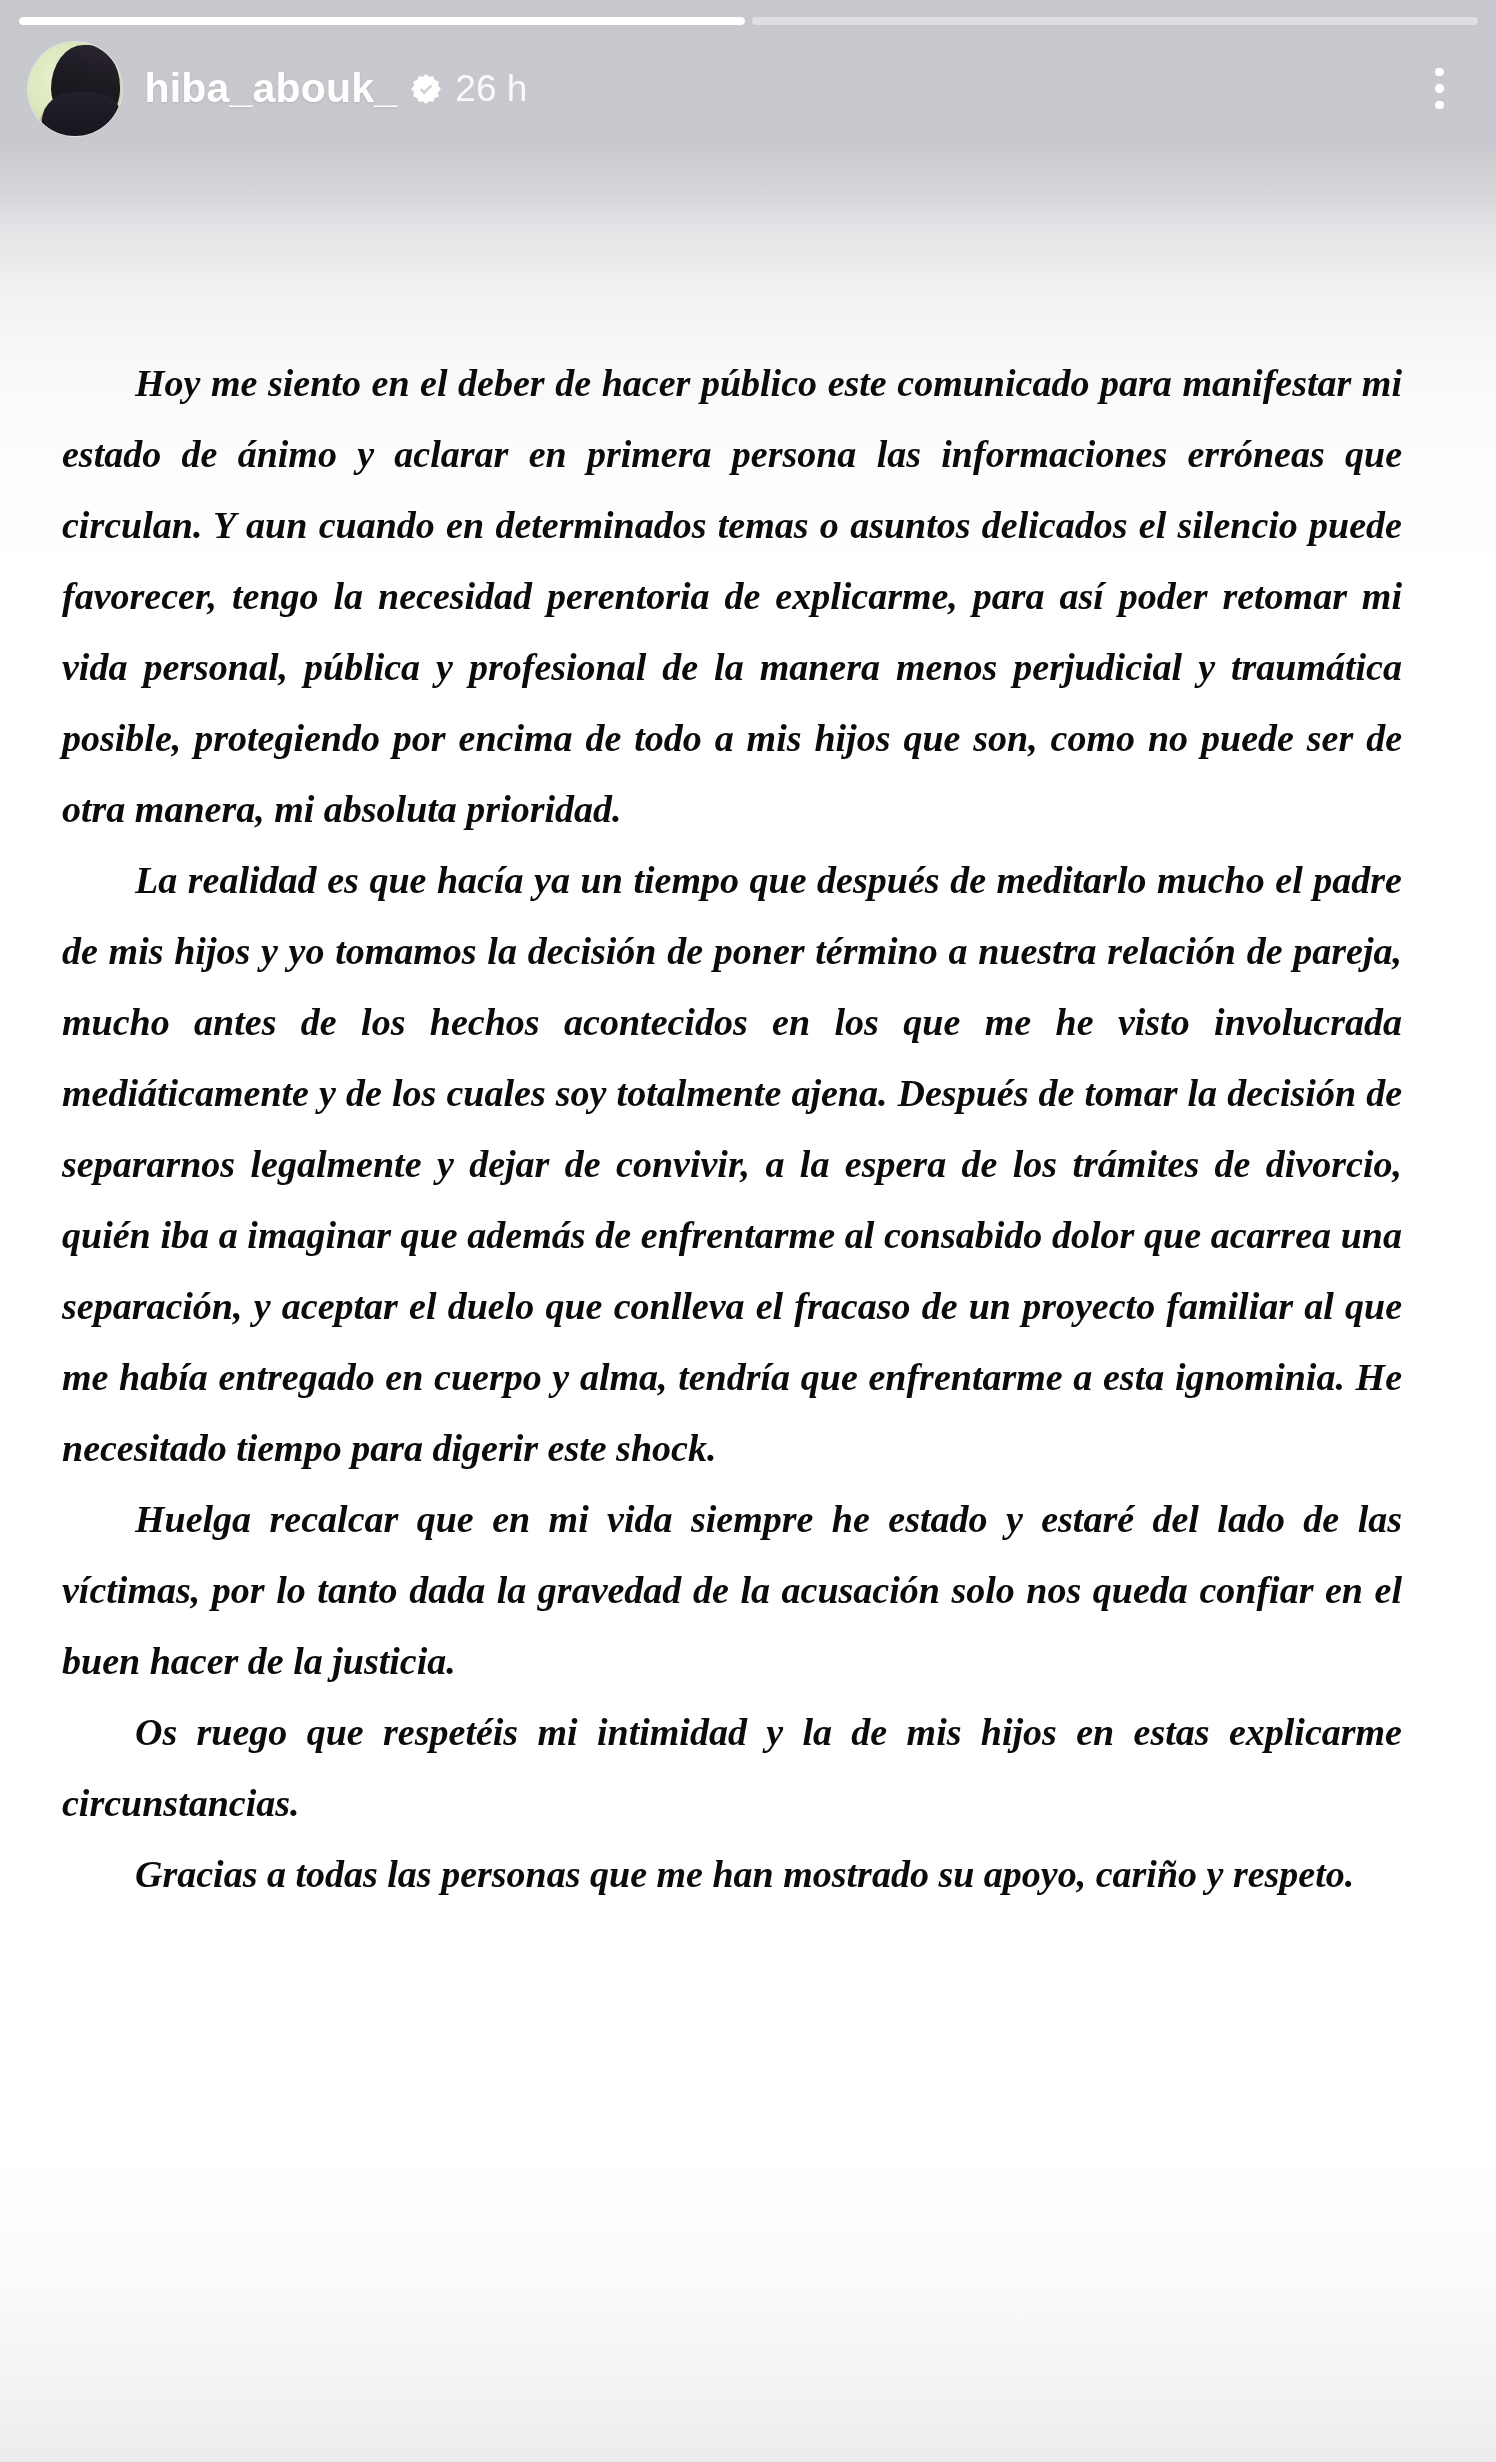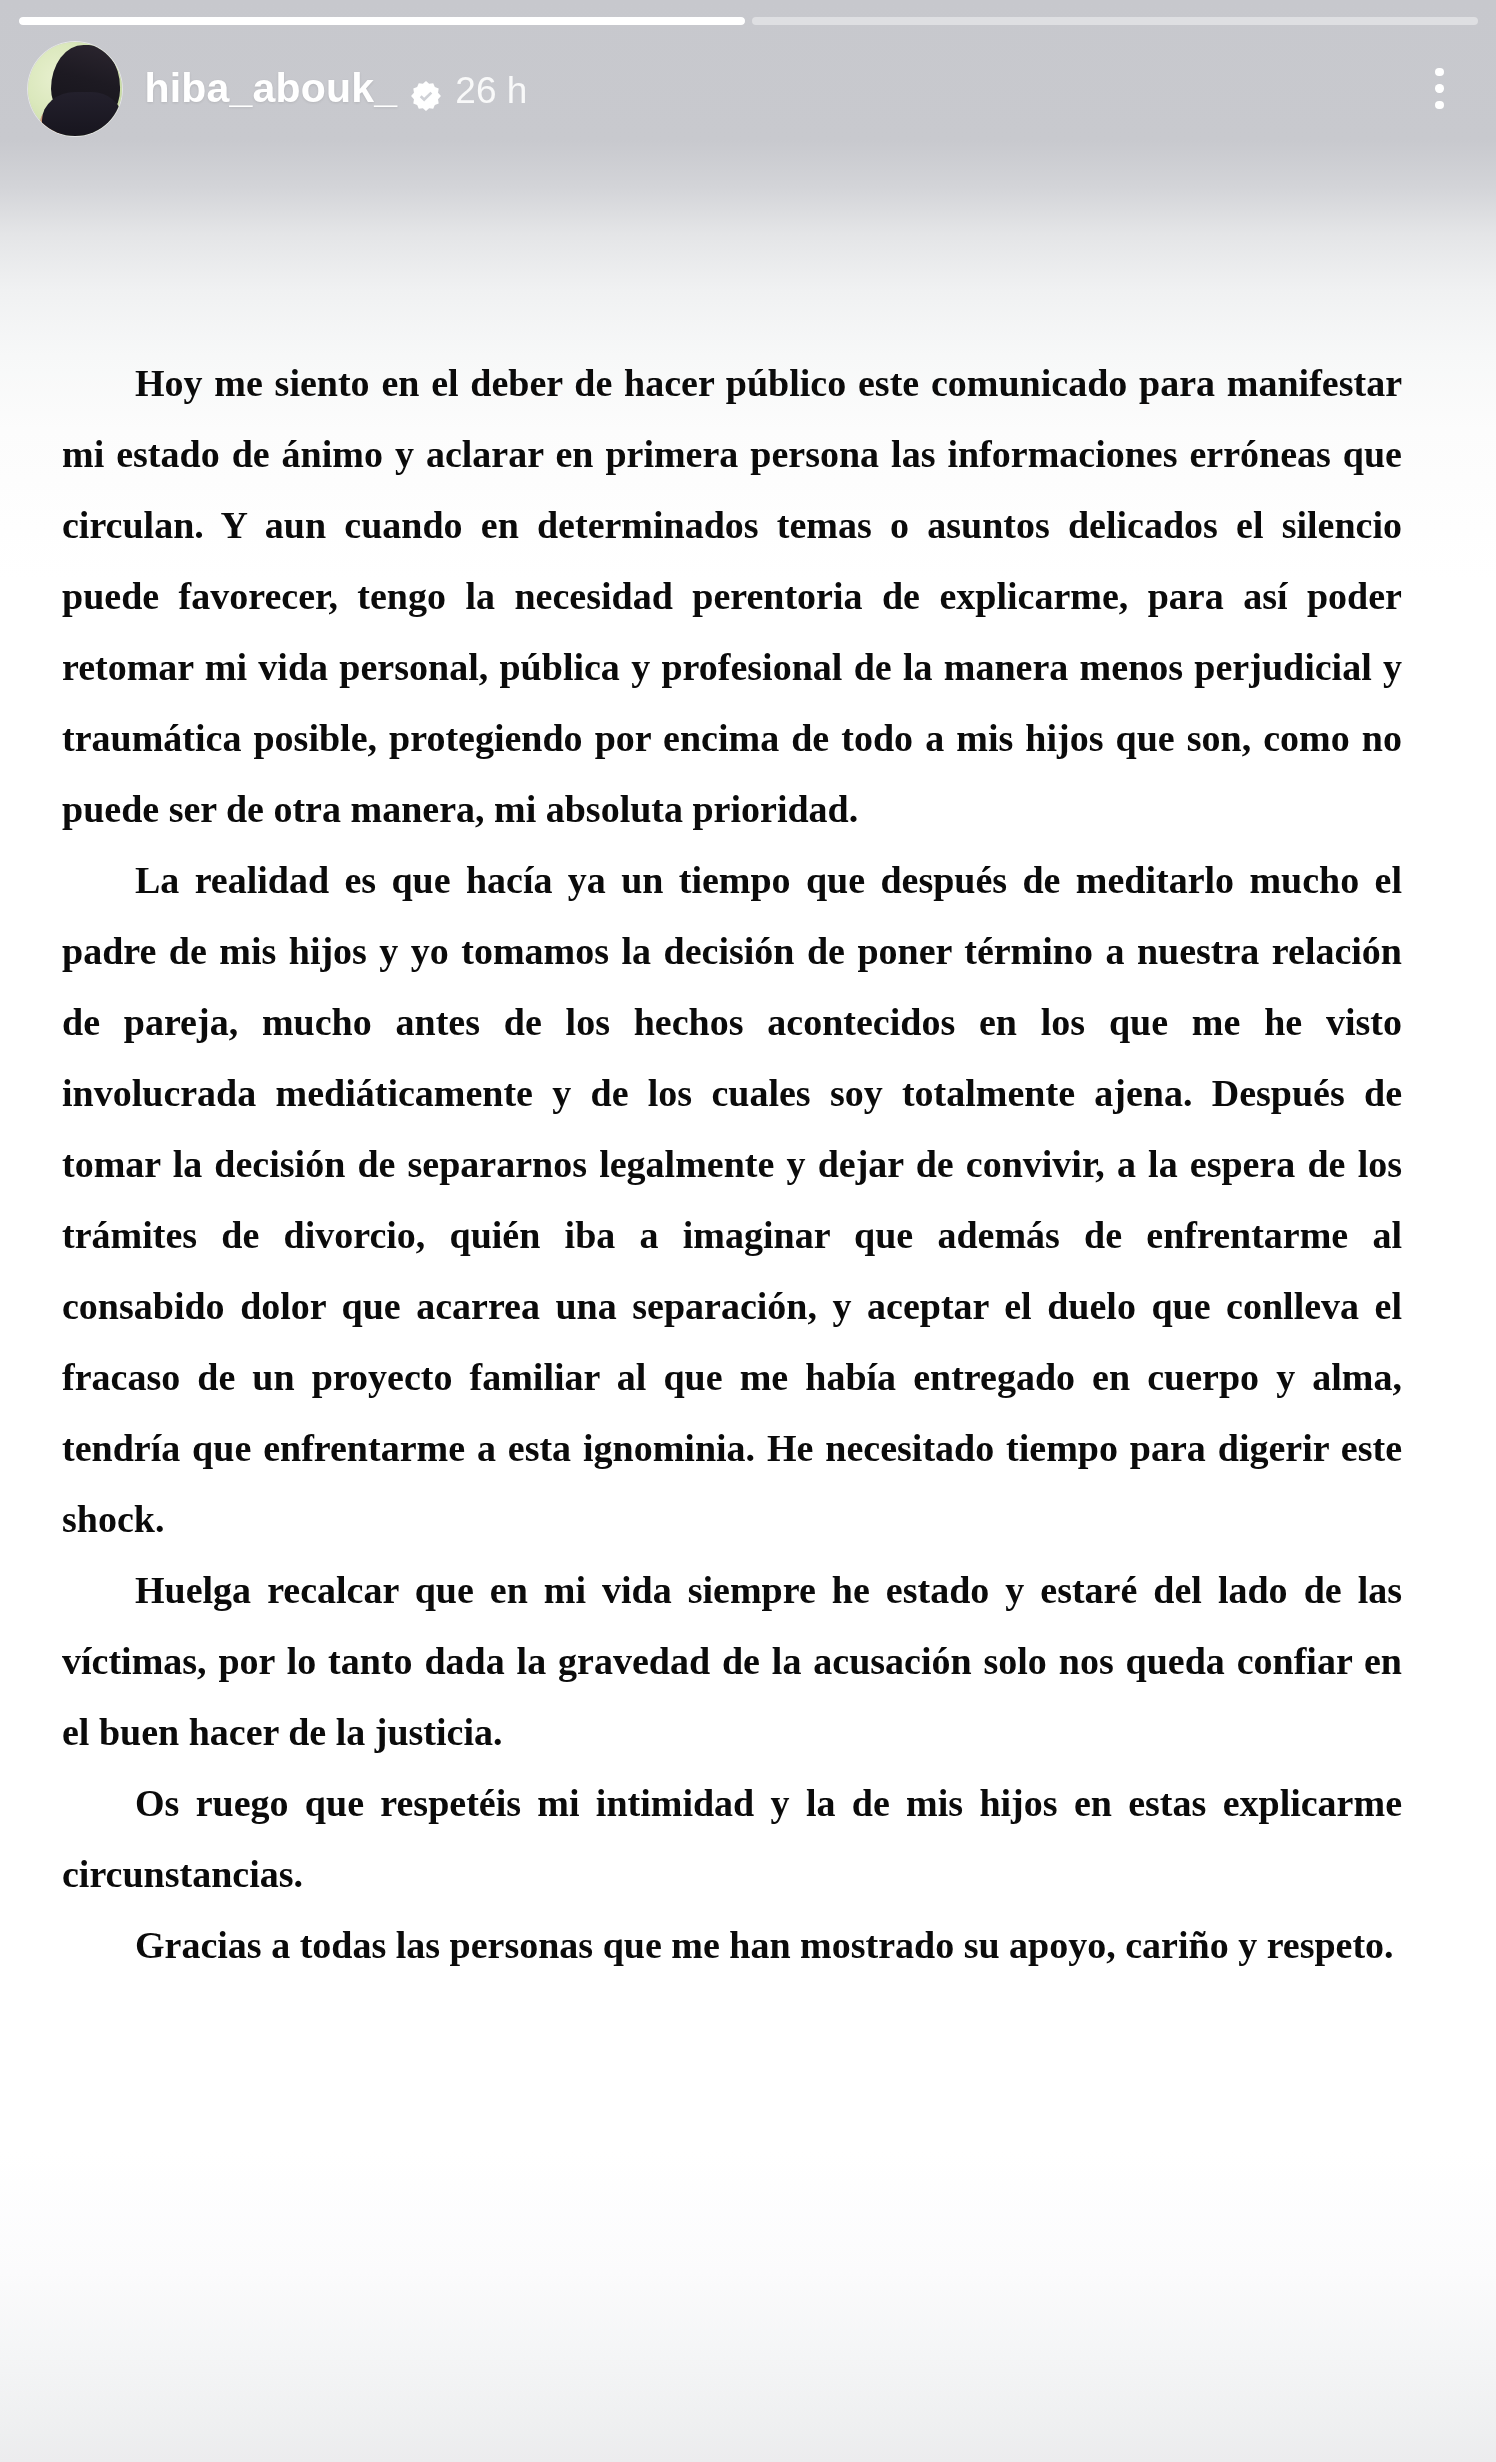--- a/index.html
+++ b/index.html
@@ -118,21 +118,21 @@
     width: 41px;
     height: 28px;
     right: 41px;
     bottom: 1.9px;
     background: linear-gradient(180deg, #cf9b80 0%, #b9856c 100%);
     border-radius: 48% 40% 20% 24% / 60% 52% 26% 30%;
   }
 
   .header-texts {
     display: flex;
-    align-items: flex-end;
+    align-items: center;
     margin-left: 22.5px;
     gap: 13px;
     min-width: 0;
   }
   .username {
     color: #ffffff;
     font-size: 41px;
     font-weight: 700;
     letter-spacing: 0.2px;
     text-shadow: 0 0.9px 2.8px rgba(0,0,0,0.10);
@@ -179,20 +179,21 @@
     left: 62px;
     width: 1340px;
     color: #0b0b0b;
     font-family: "Liberation Serif", "DejaVu Serif", serif;
     font-weight: 700;
     font-size: 38px;
     line-height: 71px;
     text-align: justify;
     text-justify: inter-word;
     z-index: 2;
+    font-style: italic;
   }
   .statement p {
     margin: 0;
     text-indent: 73px;
   }
   .statement p:last-of-type { margin-bottom: 0; }
 
   .signature {
     position: absolute;
     top: 2245px;

